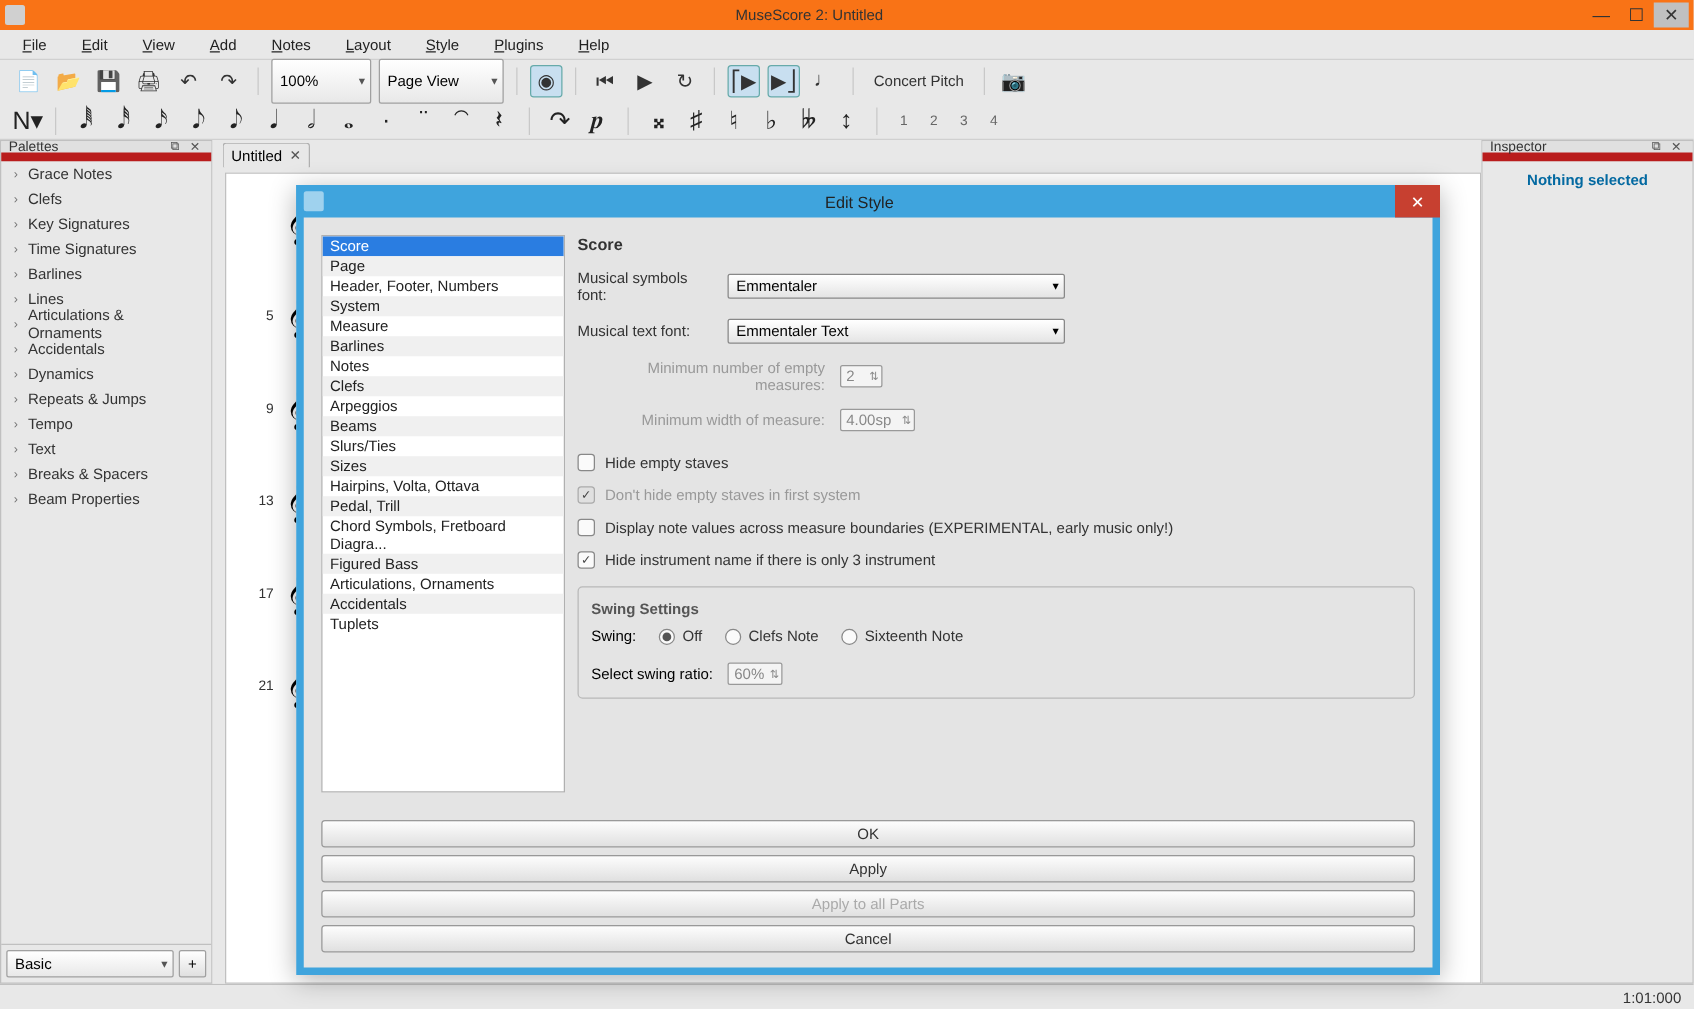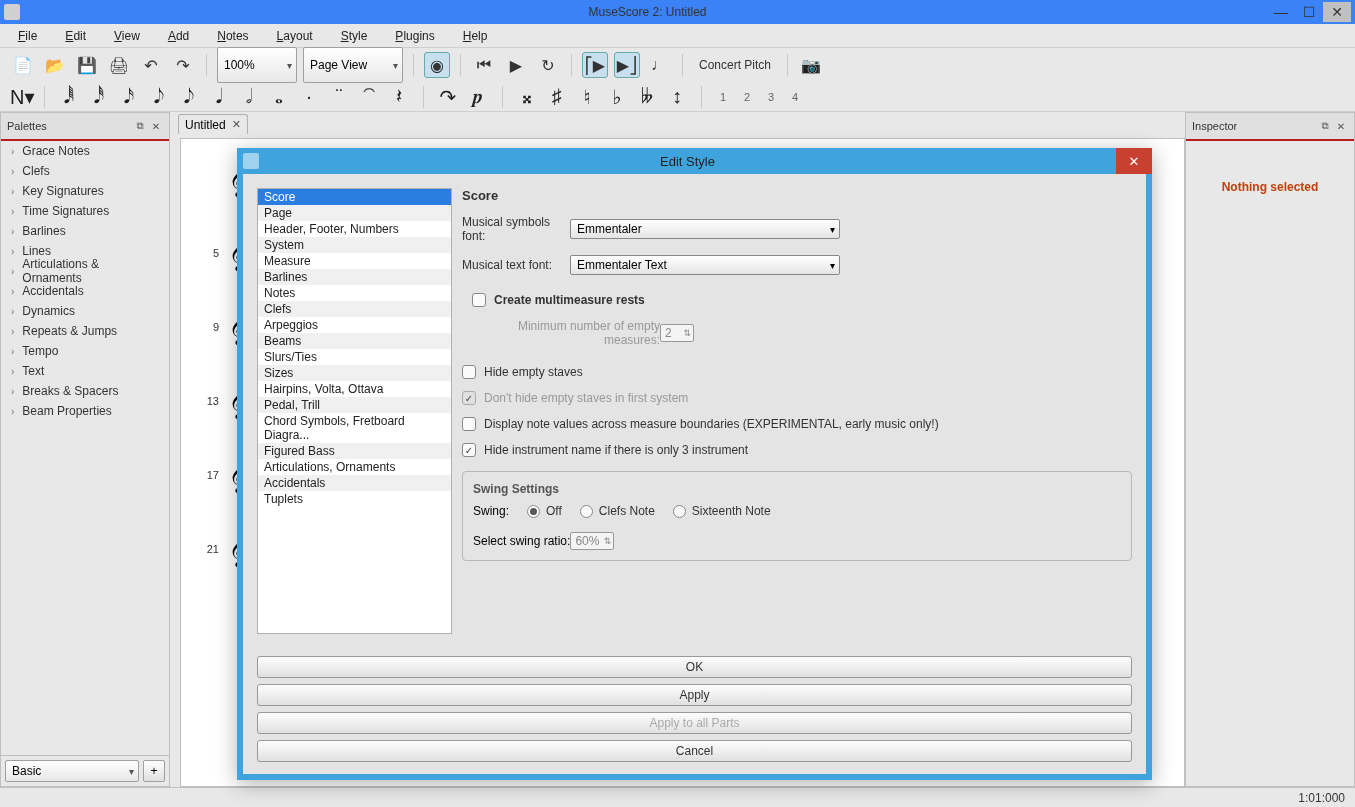--- a/index.html
+++ b/index.html
@@ -1,19 +1,19 @@
 <!DOCTYPE html>
 <html><head>
 <meta charset="utf-8">
 <style>
 * { box-sizing: border-box; margin: 0; padding: 0; font-family: "Segoe UI", Tahoma, sans-serif; font-size: 12px; }
 body { background: #e8e8e8; width: 1355px; height: 807px; overflow: hidden; position: relative; }
 
 
-.titlebar { height: 24px; background: #3b82f6; display: flex; align-items: center; padding: 0 4px; justify-content: center; }
+.titlebar { height: 24px; background: #f97316; display: flex; align-items: center; padding: 0 4px; justify-content: center; }
 .titlebar .app-icon { width: 16px; height: 16px; margin-right: 8px; background: #d0d0d0; border-radius: 2px; }
 .titlebar .title { flex: 1; text-align: center; color: #333; }
 .titlebar .win-controls { display: flex; gap: 0; }
 .titlebar .win-btn { width: 28px; height: 20px; display: flex; align-items: center; justify-content: center; font-size: 14px; color: #333; }
 .titlebar .win-btn.close { background: #c0c0c0; }
 
 
 .menubar { height: 24px; display: flex; align-items: center; padding: 0 10px; gap: 12px; border-bottom: 1px solid #d0d0d0; }
 .menubar .menu-item { padding: 2px 8px; color: #222; cursor: default; }
 .menubar .menu-item u { text-decoration: underline; }
@@ -29,21 +29,21 @@
 
 .toolbar2 { height: 30px; display: flex; align-items: center; padding: 0 10px; gap: 10px; background: #e8e8e8; border-bottom: 1px solid #d0d0d0; }
 .note-glyph { font-size: 20px; color: #222; width: 20px; text-align: center; }
 .voice-num { width: 14px; text-align: center; color: #666; font-size: 11px; }
 
 
 .main { display: flex; height: calc(807px - 24px - 24px - 34px - 30px - 20px); }
 
 
 .palettes { width: 170px; background: #e8e8e8; border: 1px solid #c0c0c0; display: flex; flex-direction: column; }
-.panel-head { height: 28px; display: flex; align-items: center; padding: 0 6px; background: #e0e0e0; border-bottom: 2px solid #b91c1c; }
+.panel-head { height: 16px; display: flex; align-items: center; padding: 0 6px; background: #e0e0e0; border-bottom: 7px solid #b91c1c; }
 .panel-head .label { flex: 1; color: #333; font-size: 11px; }
 .panel-head .ctl { width: 14px; height: 14px; display: flex; align-items: center; justify-content: center; font-size: 10px; color: #555; margin-left: 2px; }
 .palette-list { flex: 1; overflow: auto; }
 .palette-item { display: flex; align-items: center; height: 20px; padding: 0 10px; color: #333; gap: 8px; }
 .palette-item .chev { color: #777; font-size: 10px; }
 .palettes-footer { display: flex; padding: 4px; gap: 4px; border-top: 1px solid #c0c0c0; }
 .palettes-footer .combo { flex: 1; height: 22px; border: 1px solid #a0a0a0; background: linear-gradient(#fff,#e8e8e8); padding: 0 18px 0 6px; position: relative; border-radius: 2px; display: flex; align-items: center; }
 .palettes-footer .combo::after { content: "▾"; position: absolute; right: 4px; font-size: 10px; color: #555; }
 .palettes-footer .plus-btn { width: 22px; height: 22px; border: 1px solid #a0a0a0; background: linear-gradient(#fff,#e0e0e0); display: flex; align-items: center; justify-content: center; border-radius: 2px; }
 
@@ -52,39 +52,39 @@
 .tab-strip { height: 22px; display: flex; align-items: flex-end; padding-left: 8px; }
 .doc-tab { height: 20px; background: #e8e8e8; border: 1px solid #b0b0b0; border-bottom: none; padding: 0 6px; display: flex; align-items: center; gap: 6px; border-radius: 3px 3px 0 0; }
 .doc-tab .close-x { font-size: 11px; color: #555; }
 .score-page { position: absolute; left: 10px; top: 26px; right: 0; bottom: 0; background: #fff; border: 1px solid #c0c0c0; padding: 30px 20px; }
 .staff-row { display: flex; align-items: center; margin-bottom: 54px; gap: 8px; }
 .measure-num { width: 18px; text-align: right; color: #333; font-size: 11px; margin-right: 2px; }
 .treble { font-size: 30px; line-height: 20px; }
 
 
 .inspector { width: 170px; background: #e8e8e8; border: 1px solid #c0c0c0; display: flex; flex-direction: column; }
-.inspector .content { flex: 1; padding: 8px; text-align: center; font-weight: bold; color: #c2410c; margin-top: 31px; }
+.inspector .content { flex: 1; padding: 8px; text-align: center; font-weight: bold; color: #0369a1; }
 
 
 .statusbar { height: 20px; background: #e8e8e8; border-top: 1px solid #c0c0c0; display: flex; align-items: center; justify-content: flex-end; padding: 0 10px; color: #333; font-size: 11px; }
 
 
 .dialog { position: absolute; left: 237px; top: 148px; width: 915px; height: 632px; background: #e4e4e4; border: 6px solid #3fa4dd; box-shadow: 0 4px 20px rgba(0,0,0,.3); display: flex; flex-direction: column; }
 .dialog-titlebar { height: 26px; background: #3fa4dd; margin: -6px -6px 0 -6px; display: flex; align-items: center; padding: 0 0 0 6px; }
 .dialog-titlebar .dlg-icon { width: 16px; height: 16px; background: rgba(255,255,255,.5); border-radius: 2px; }
 .dialog-titlebar .dlg-title { flex: 1; text-align: center; color: #222; font-size: 13px; }
 .dialog-titlebar .dlg-close { width: 36px; height: 26px; background: #c74030; color: #fff; display: flex; align-items: center; justify-content: center; font-size: 13px; }
 .dialog-body { flex: 1; display: flex; padding: 14px; gap: 10px; }
 .dlg-categories { width: 195px; border: 1px solid #b0b0b0; background: #fff; overflow: auto; }
 .dlg-cat-item { padding: 1px 6px; color: #222; font-size: 12px; }
 .dlg-cat-item:nth-child(even) { background: #f0f0f0; }
 .dlg-cat-item.selected { background: #2a7de1; color: #fff; }
 .dlg-content { flex: 1; display: flex; flex-direction: column; gap: 8px; }
 .dlg-section-title { font-weight: bold; color: #333; font-size: 13px; }
-.form-row { display: flex; align-items: center; gap: 0; margin-top: 4px; }
+.form-row { display: flex; align-items: center; gap: 12px; margin-top: 4px; }
 .form-row .lbl { width: 108px; color: #333; text-align: left; }
 .form-row .select { flex: 0 0 270px; height: 20px; border: 1px solid #888; background: linear-gradient(#fff,#e4e4e4); padding: 0 18px 0 6px; position: relative; border-radius: 2px; display: flex; align-items: center; }
 .form-row .select::after { content: "▾"; position: absolute; right: 4px; font-size: 10px; }
 .chk-row { display: flex; align-items: center; gap: 8px; margin-top: 4px; color: #333; }
 .chk-row.disabled { color: #999; }
 .chk { width: 14px; height: 14px; border: 1px solid #888; border-radius: 3px; background: #fafafa; display: flex; align-items: center; justify-content: center; font-size: 10px; color: #444; }
 .chk.checked::before { content: "✓"; }
 .chk.disabled { background: #e0e0e0; border-color: #aaa; }
 .subhead { font-weight: bold; color: #333; margin-left: 28px; }
 .spin { width: 60px; height: 18px; border: 1px solid #999; background: #f4f4f4; padding: 0 14px 0 4px; position: relative; display: flex; align-items: center; color: #888; font-size: 11px; border-radius: 2px; }
@@ -348,28 +348,30 @@
           </div>
       </div>
       <div class="form-row">
         <span class="lbl">Musical text font:</span>
         <div class="select">
             <span>Emmentaler Text</span>
           </div>
       </div>
 
 
-      <div class="chk-row" style="margin-left:10px; margin-top:10px;">
-        <span class="chk"></span>
-        <span class="subhead" style="margin-left:0">Create multimeasure rests</span>
-      </div>
       <div class="form-row" style="margin-left:28px; color:#999;">
         <span style="flex:0 0 170px; text-align:right;">Minimum number of empty measures:</span>
         <span class="spin" style="width:34px">
             <span>2</span>
+          </span>
+      </div>
+      <div class="form-row" style="margin-left:28px; color:#999;">
+        <span style="flex:0 0 170px; text-align:right;">Minimum width of measure:</span>
+        <span class="spin">
+            <span>4.00sp</span>
           </span>
       </div>
 
       <div class="chk-row" style="margin-top:10px;">
         <span class="chk"></span>
         <span>Hide empty staves</span>
       </div>
       <div class="chk-row disabled">
         <span class="chk checked disabled"></span>
         <span>Don't hide empty staves in first system</span>

